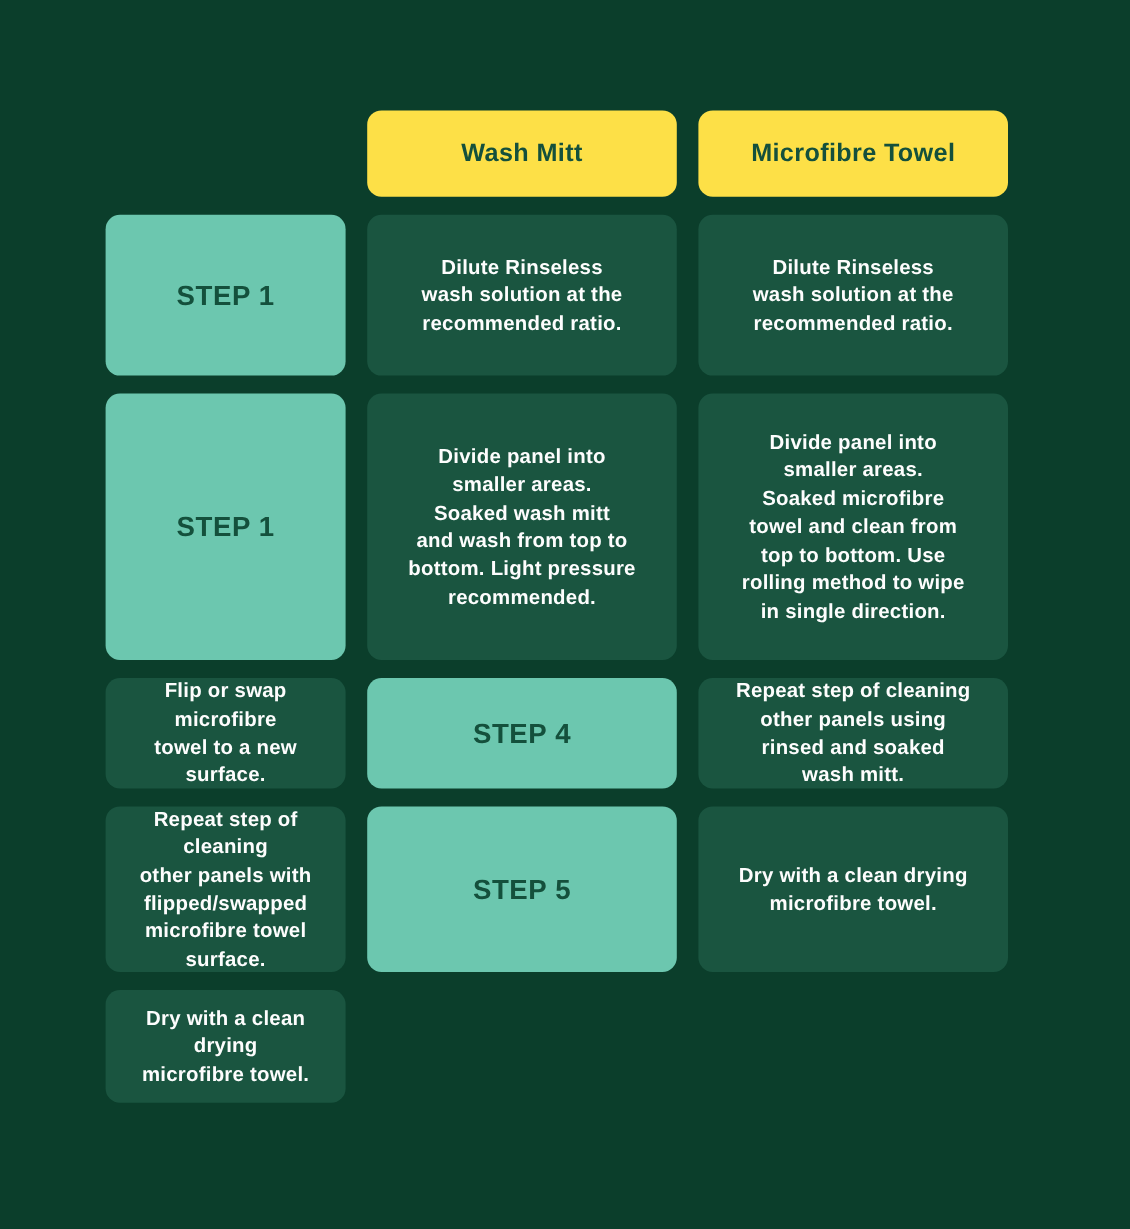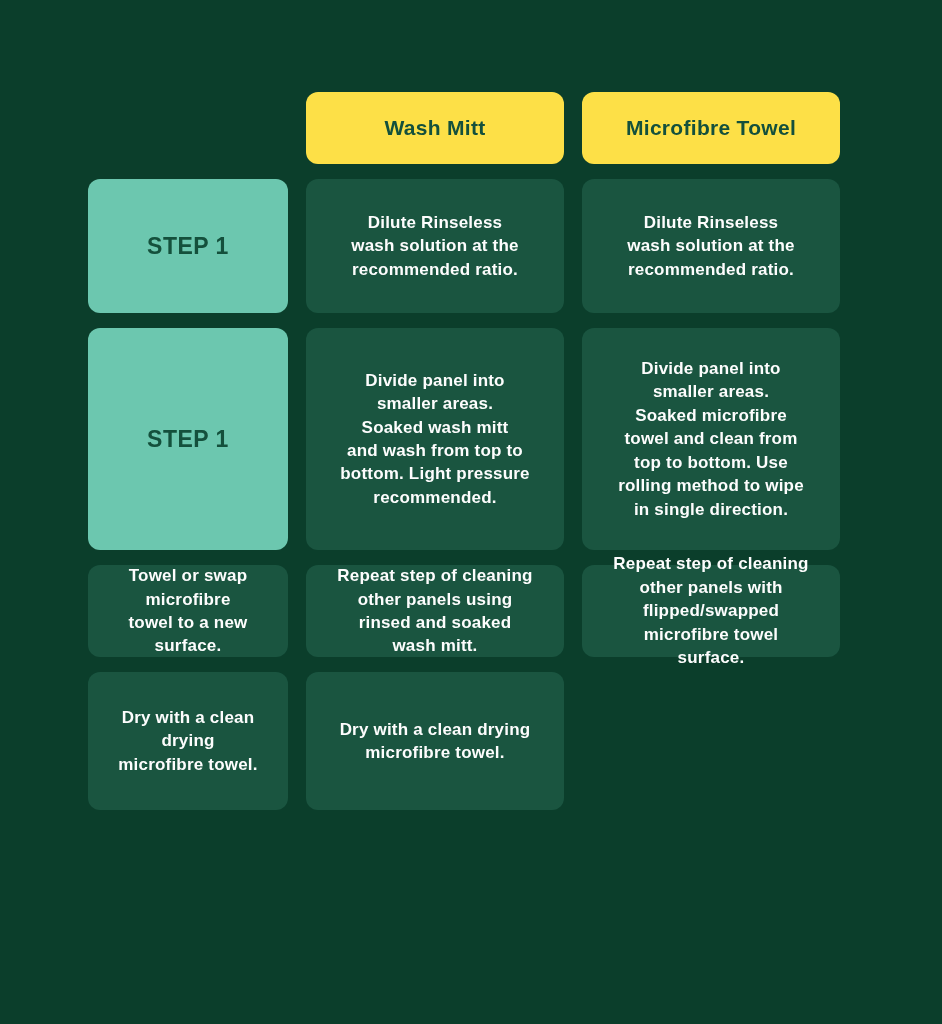--- a/index.html
+++ b/index.html
@@ -103,38 +103,44 @@
     <span>Divide panel into
 smaller areas.
 Soaked microfibre
 towel and clean from
 top to bottom. Use
 rolling method to wipe
 in single direction.</span>
   </div>
 
   <div class="box cell-box">
-    <span>Towel or swap microfibre
+    <span>Flip or swap microfibre
 towel to a new surface.</span>
   </div>
 
+  <div class="box step-box">
+    <span>STEP 4</span>
+  </div>
   <div class="box cell-box">
     <span>Repeat step of cleaning
 other panels using
 rinsed and soaked
 wash mitt.</span>
   </div>
   <div class="box cell-box">
     <span>Repeat step of cleaning
 other panels with
 flipped/swapped
 microfibre towel
 surface.</span>
   </div>
 
+  <div class="box step-box">
+    <span>STEP 5</span>
+  </div>
   <div class="box cell-box">
     <span>Dry with a clean drying
 microfibre towel.</span>
   </div>
   <div class="box cell-box">
     <span>Dry with a clean drying
 microfibre towel.</span>
   </div>
 
 </div>

